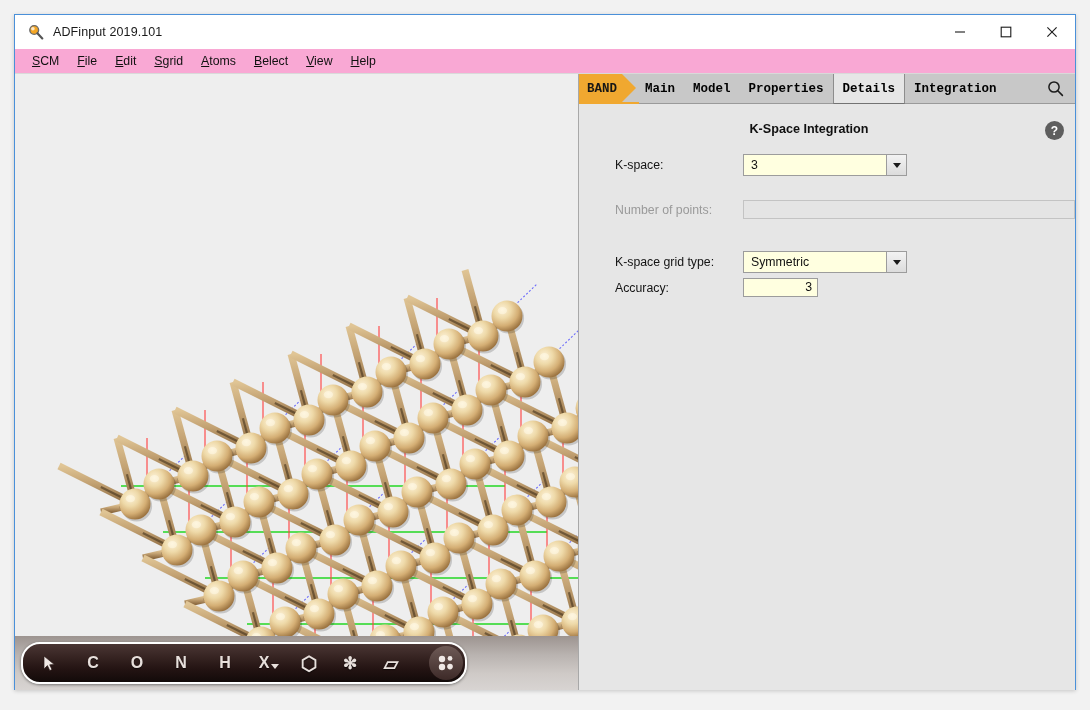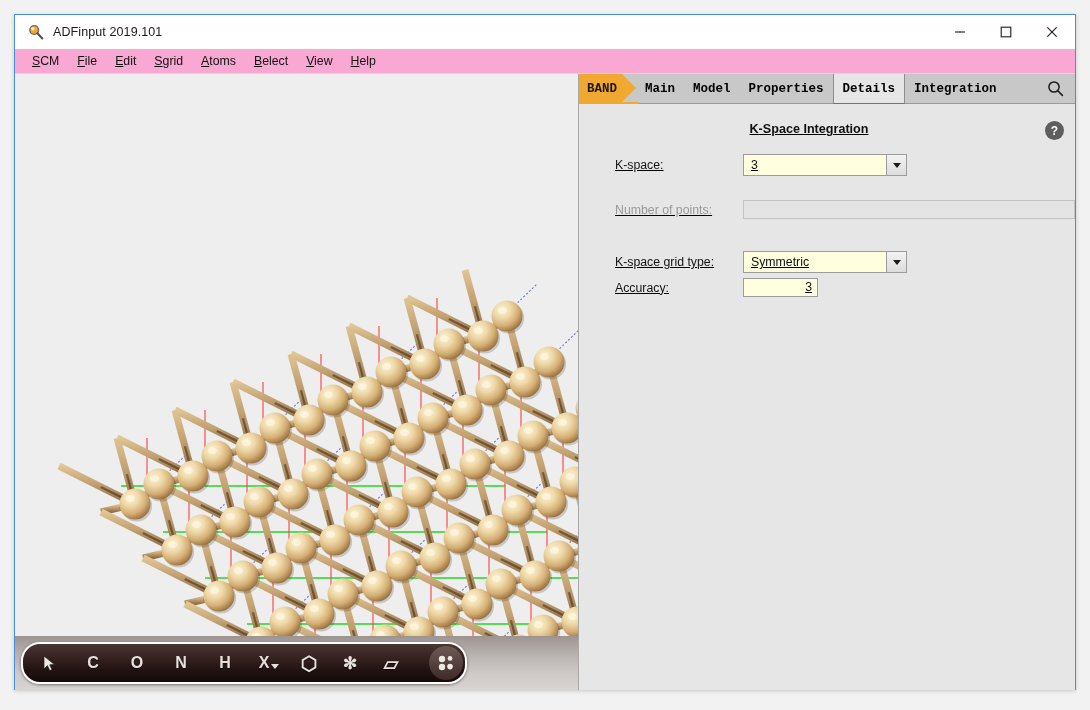--- a/index.html
+++ b/index.html
@@ -207,21 +207,21 @@
     cursor: default;
   }
   #band-underline {
     position: absolute;
     left: 0; bottom: -1px;
     width: 60px; height: 2px;
     background: #f0a830;
   }
 
   
-  #panel-content { position: relative; padding: 0; text-decoration: underline; }
+  #panel-content { position: relative; padding: 0; }
   #section-title {
     text-align: center;
     font-size: 12.6px;
     font-weight: bold;
     color: #101010;
     padding-top: 18px;
     margin-right: 36px;
   }
   #help-btn {
     position: absolute;

